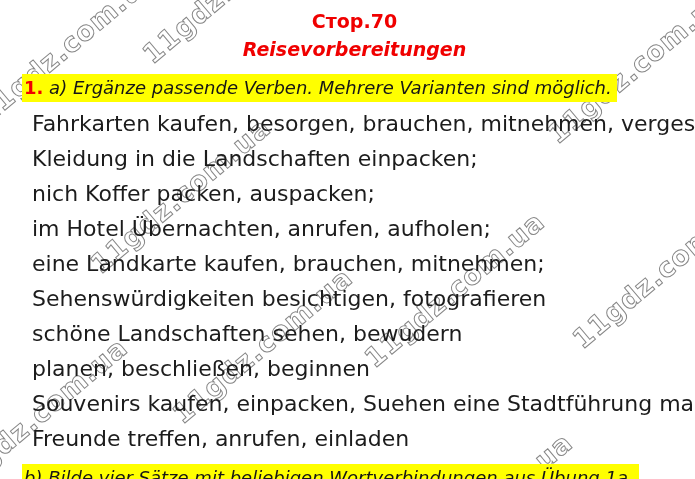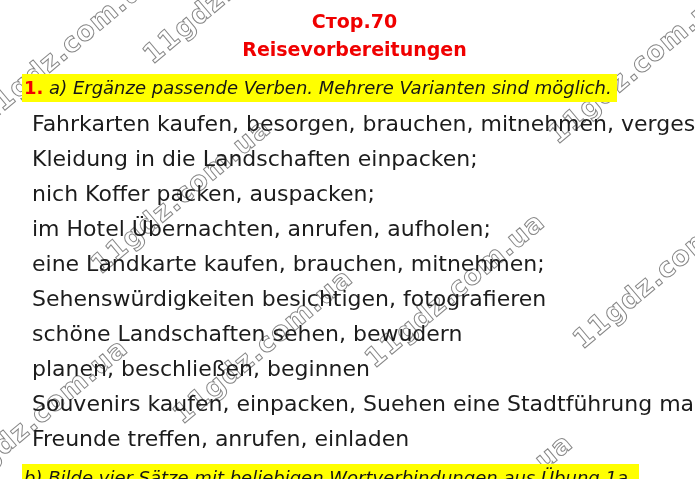--- a/index.html
+++ b/index.html
@@ -16,21 +16,21 @@
     left: 22px; top: 10px; right: 8px;
   }
   .page-title, .page-subtitle {
     font-size: 19px;
     font-weight: bold;
     color: var(--red, #f00000);
     line-height: 22px;
     margin: 0;
     text-align: center;
   }
-  .page-subtitle { margin-top: 6px; }
+  .page-subtitle { margin-top: 6px; font-style: italic; }
   .prompt-row { margin-top: 15px; line-height: 26px; font-size: 18px; }
   .prompt-row .hl {
     background: var(--yellow, #ffff00);
     padding: 3px 5px 4px 2px;
   }
   .task-number {
     color: var(--red, #f00000);
     font-weight: bold;
     font-style: normal;
   }

